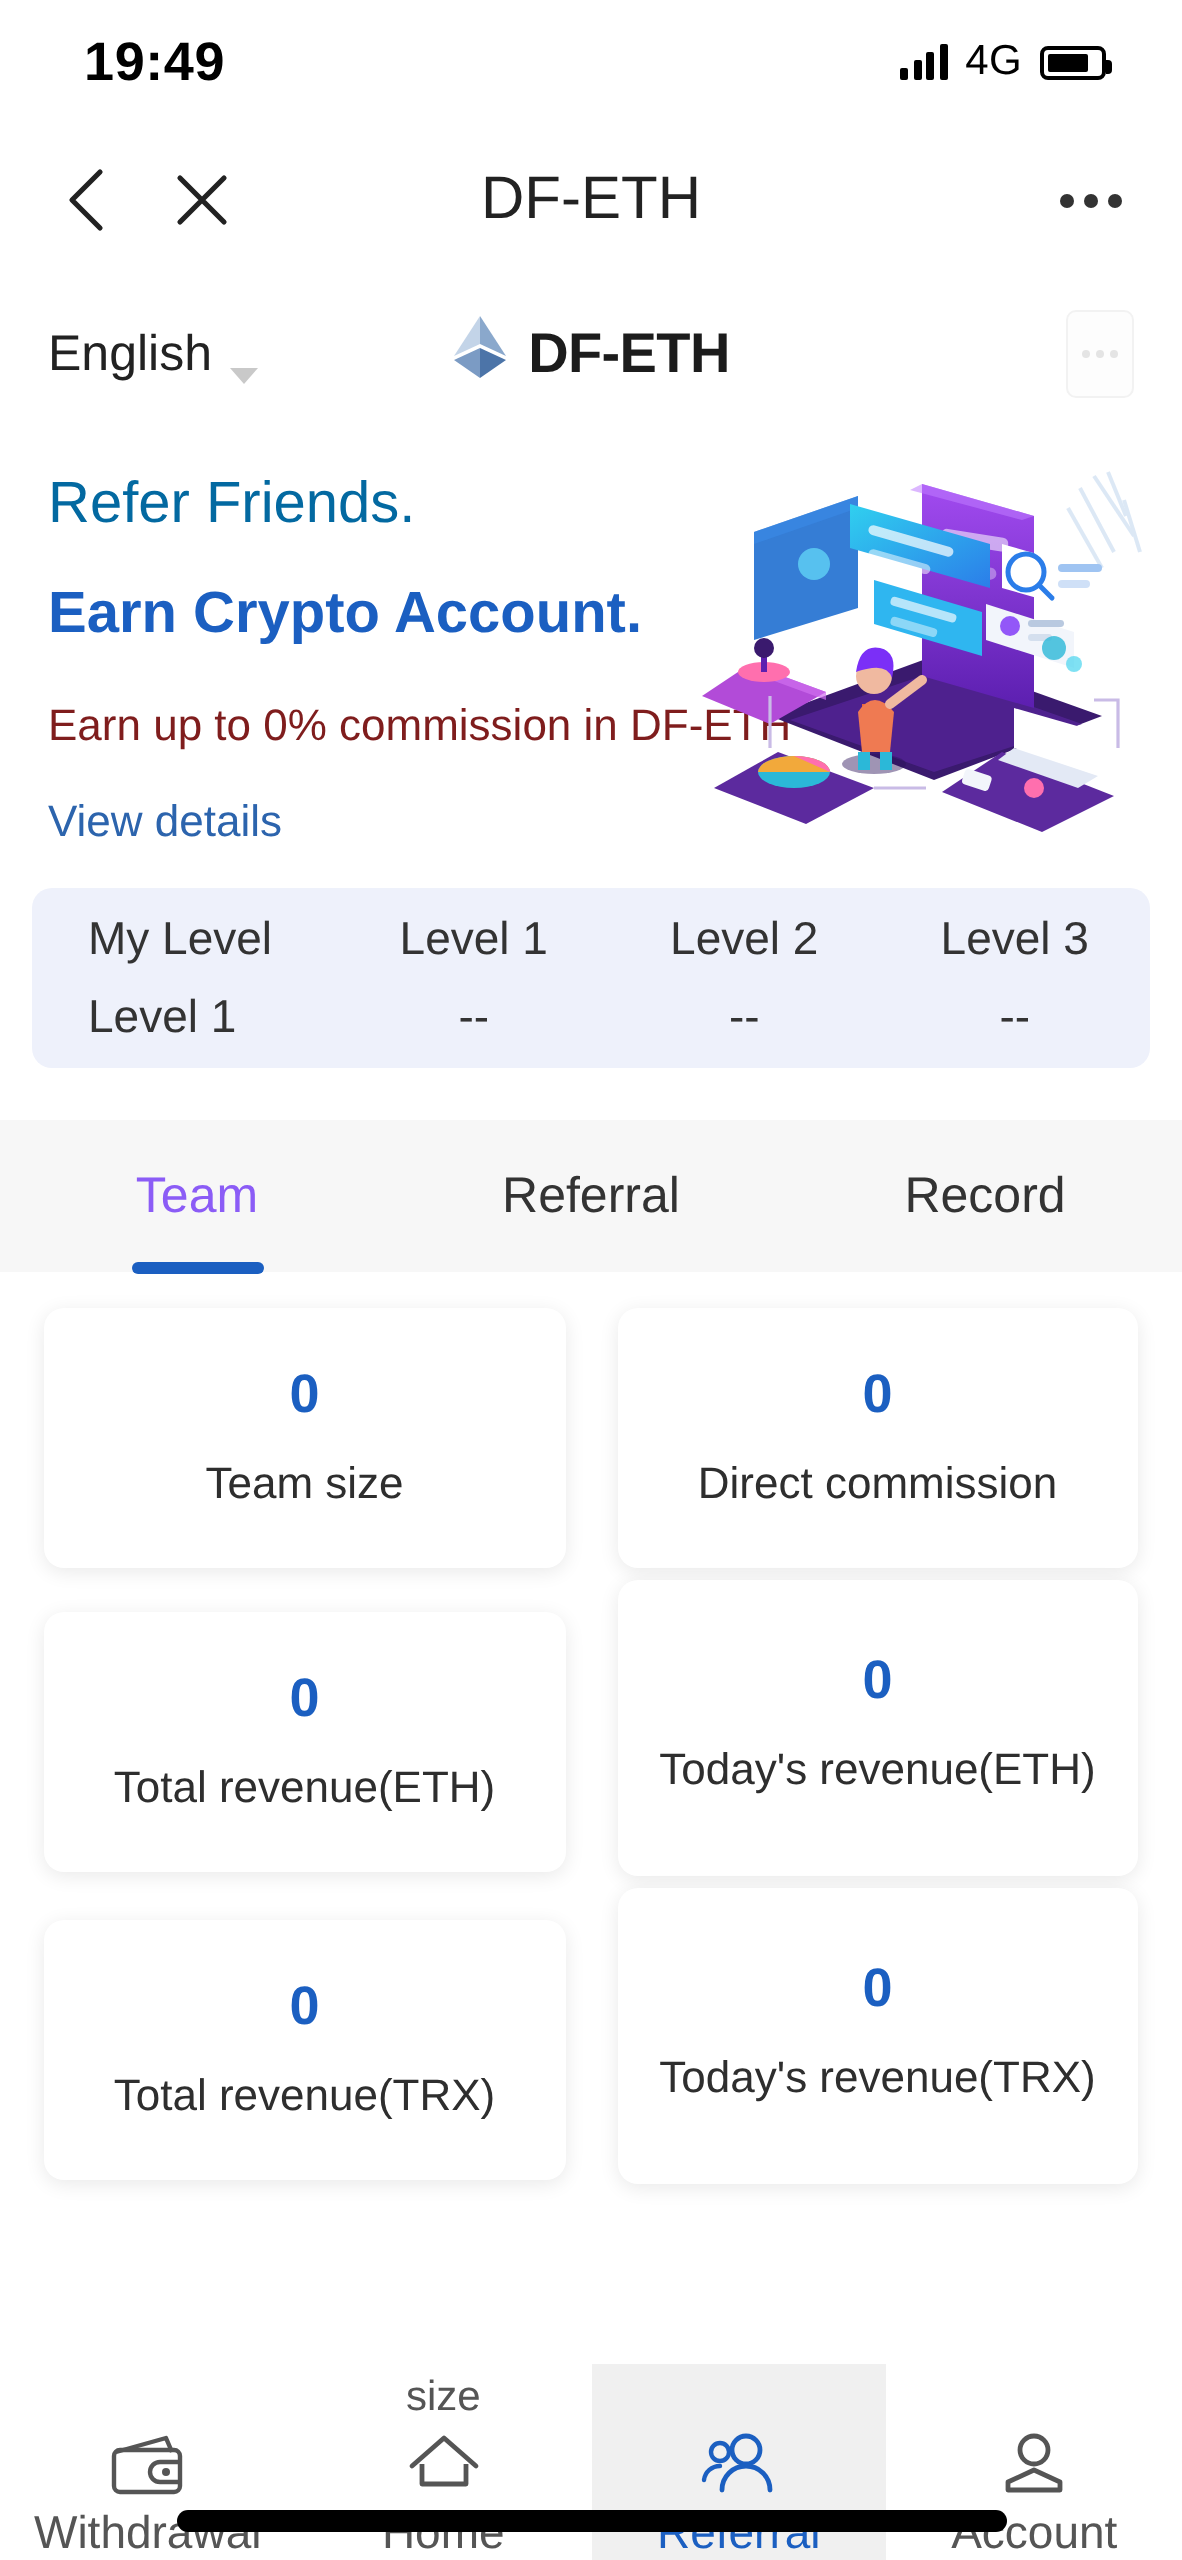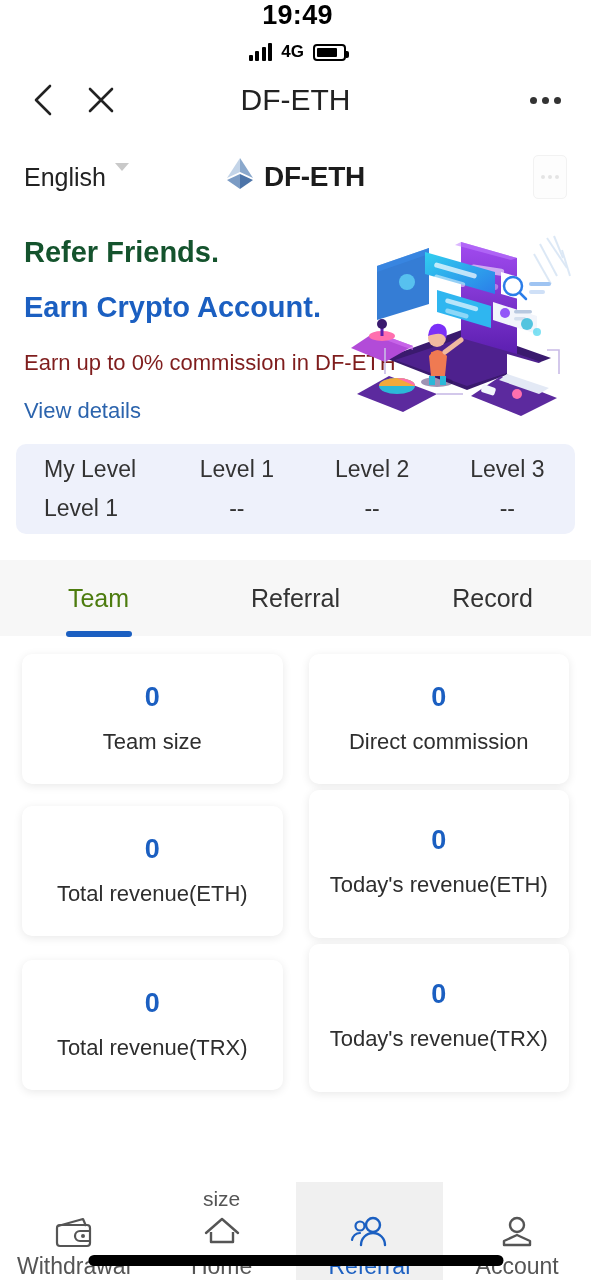--- a/index.html
+++ b/index.html
@@ -9,31 +9,31 @@
     background:#ffffff;
     color:#333;
     overflow:hidden;
     position:relative;
   }
   .phone { width:591px; height:1280px; position:relative; background:#fff; }
 
   
   .statusbar {
     height:62px; display:flex; align-items:center;
-    justify-content:space-between; padding:0 38px 0 42px;flex-direction:column;
+    justify-content:space-between; padding:0 38px 0 42px;
   }
   .clock { font-size:27px; font-weight:700; color:#000; letter-spacing:.3px; }
   .status-right { display:flex; align-items:center; gap:9px; }
   .bars { display:flex; align-items:flex-end; gap:2.5px; height:18px; }
   .bars i { width:4px; background:#000; border-radius:1px; display:block; }
   .bars i:nth-child(1){ height:6px; }
   .bars i:nth-child(2){ height:10px; }
   .bars i:nth-child(3){ height:14px; }
   .bars i:nth-child(4){ height:18px; }
-  .net { font-size:17px; font-weight:700; color:#000; letter-spacing:.2px; }
+  .net { font-size:21px; font-weight:400; color:#000; letter-spacing:.2px; }
   .battery { width:33px; height:17px; border:2px solid #000; border-radius:4px; position:relative; padding:2px; }
   .battery::after { content:""; position:absolute; right:-5px; top:5px; width:3px; height:7px; background:#000; border-radius:0 2px 2px 0; }
   .battery .fill { height:100%; background:#000; border-radius:1px; }
 
   
   .navbar {
     height:76px; display:flex; align-items:center; padding:0 30px;
     position:relative;
   }
   .nav-left { display:flex; align-items:center; gap:30px; }
@@ -42,37 +42,37 @@
     position:absolute; left:0; right:0; text-align:center;
     font-size:30px; color:#222; font-weight:400; pointer-events:none;
   }
   .nav-dots { margin-left:auto; display:flex; gap:5px; z-index:2; }
   .nav-dots span { width:7px; height:7px; border-radius:50%; background:#333; display:block; }
 
   
   .appbar {
     height:78px; display:flex; align-items:center; padding:0 24px; position:relative;
   }
-  .lang { display:flex; align-items:flex-start; gap:9px; }
+  .lang { display:flex; align-items:flex-end; gap:9px; }
   .lang-label { font-size:25px; color:#222; }
   .caret { width:0; height:0; border-left:7px solid transparent; border-right:7px solid transparent; border-top:8px solid #c9c9c9; }
   .brand {
     position:absolute; left:0; right:0; display:flex; align-items:center;
     justify-content:center; gap:10px; pointer-events:none;
   }
   .brand-name { font-size:28px; font-weight:700; color:#1c1c1c; letter-spacing:-.3px; }
   .appbar-more {
     margin-left:auto; width:34px; height:44px; border:1px solid #f2f2f2; border-radius:5px;
     display:flex; align-items:center; justify-content:center; gap:3px; background:#fdfdfd;
   }
   .appbar-more span { width:4px; height:4px; border-radius:50%; background:#e4e4e4; display:block; }
 
   
   .hero { position:relative; padding:22px 24px 6px; height:210px; }
-  .hero-h1 { font-size:29px; font-weight:700; color:#14532d; line-height:1; margin-bottom:26px; }
+  .hero-h1 { font-size:29px; font-weight:400; color:#0369a1; line-height:1; margin-bottom:26px; }
   .hero-h2 { font-size:29px; font-weight:700; color:#1b5fc1; line-height:1; margin-bottom:28px; }
   .hero-sub { font-size:22px; color:#7f1d1d; margin-bottom:22px; }
   .hero-link { font-size:22px; color:#2c64ad; }
   .hero-art { position:absolute; right:8px; top:8px; width:232px; height:200px; }
 
   
   .levels {
     margin:18px 16px 0; background:#eef1fb; border-radius:10px;
     display:flex; padding:26px 10px 26px 0; height:90px; align-items:center;gap:20px;
   }
@@ -81,21 +81,21 @@
   .level-title { font-size:23px; color:#333; margin-bottom:12px; }
   .level-value { font-size:23px; color:#333; }
 
   
   .tabs { margin-top:26px; background:#f7f7f7; display:flex; height:76px; }
   .tab {
     flex:1; display:flex; flex-direction:column; align-items:center;
     justify-content:center; position:relative; font-size:25px; color:#333;
     background:none; border:none; cursor:pointer; font-family:inherit;
   }
-  .tab.active { color:#4d7c0f; font-weight:400; }
+  .tab.active { color:#8b5cf6; font-weight:400; }
   .tab.active::after {
     content:""; position:absolute; bottom:-1px; left:50%; transform:translateX(-50%);
     width:66px; height:6px; background:#1b5fc1; border-radius:3px;
   }
 
   
   .cards { padding:18px 22px 0; }
   .card-row { display:flex; gap:26px; margin-bottom:22px; align-items:flex-start; }
   .card {
     flex:1; background:#fff; border-radius:10px;

